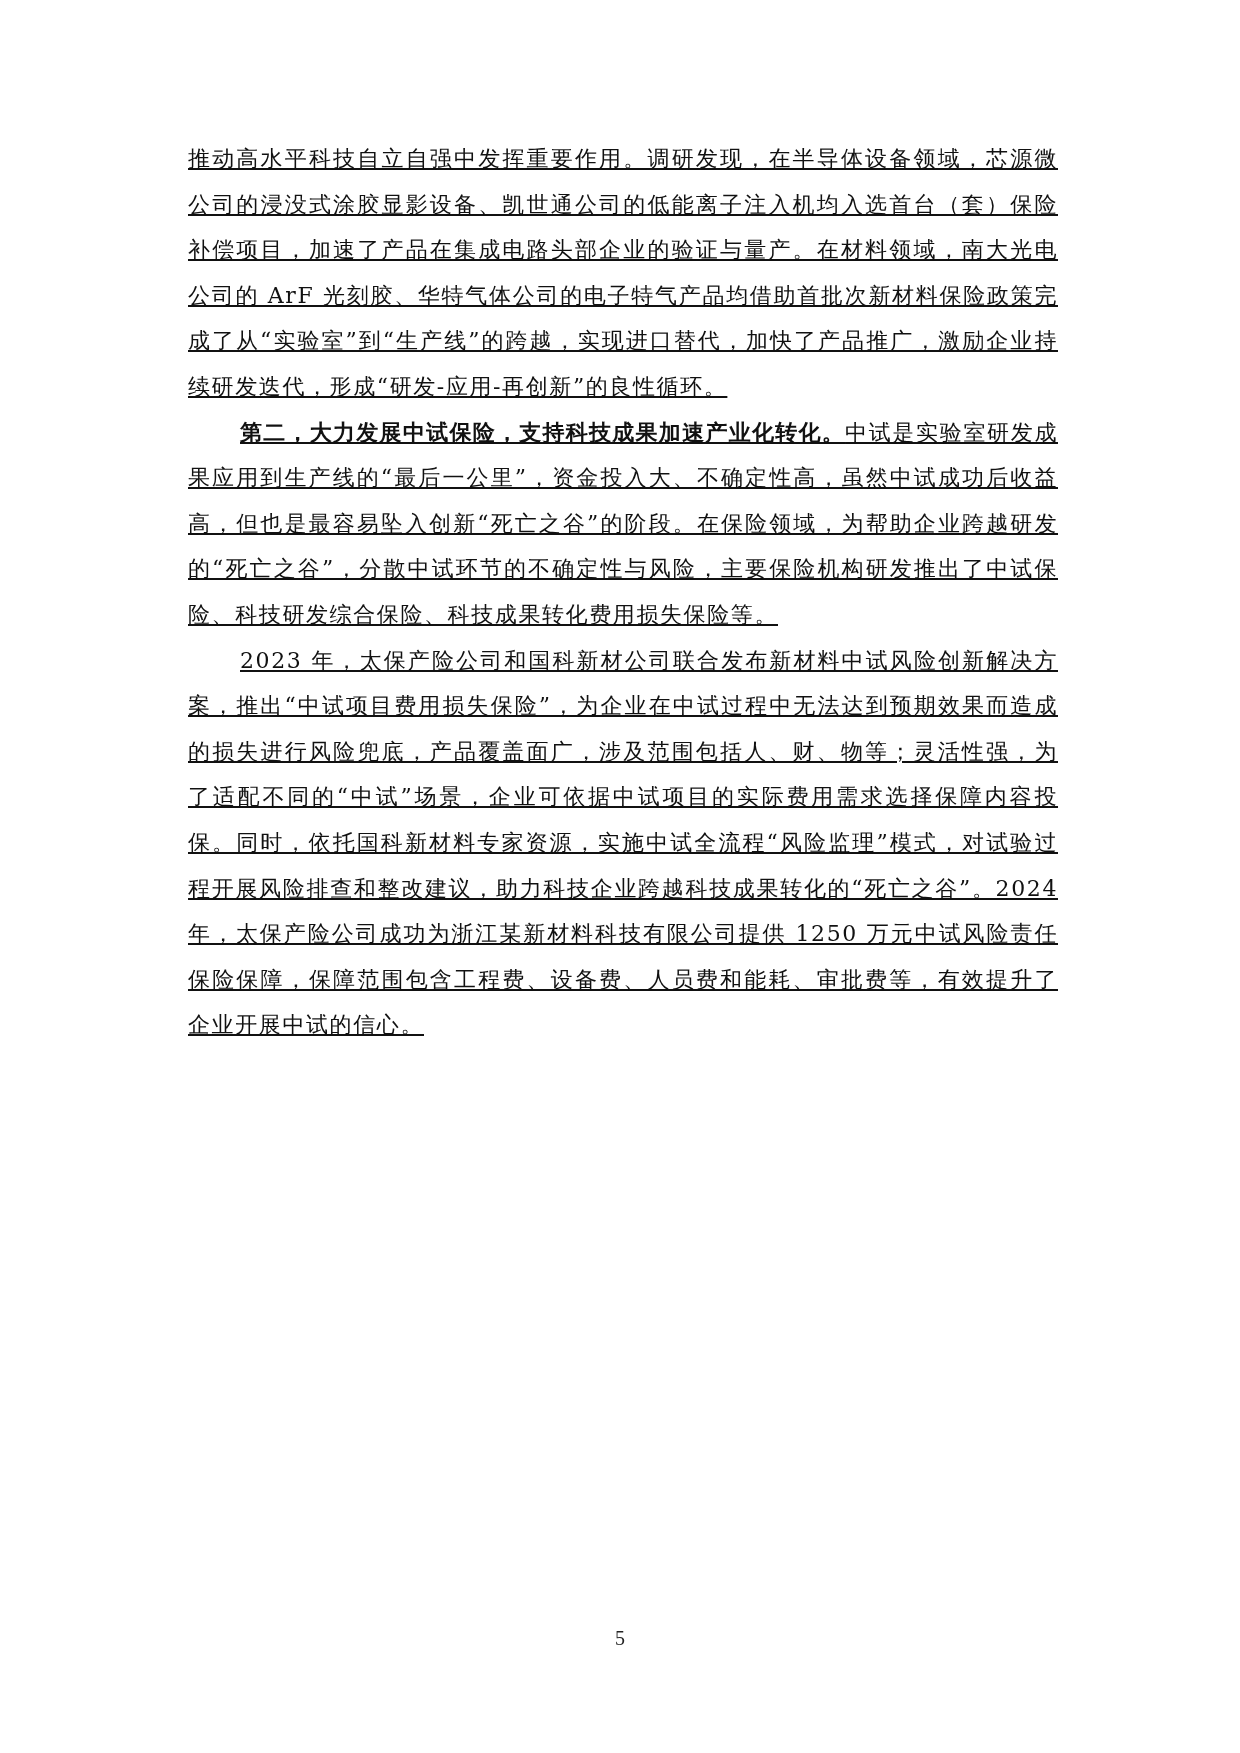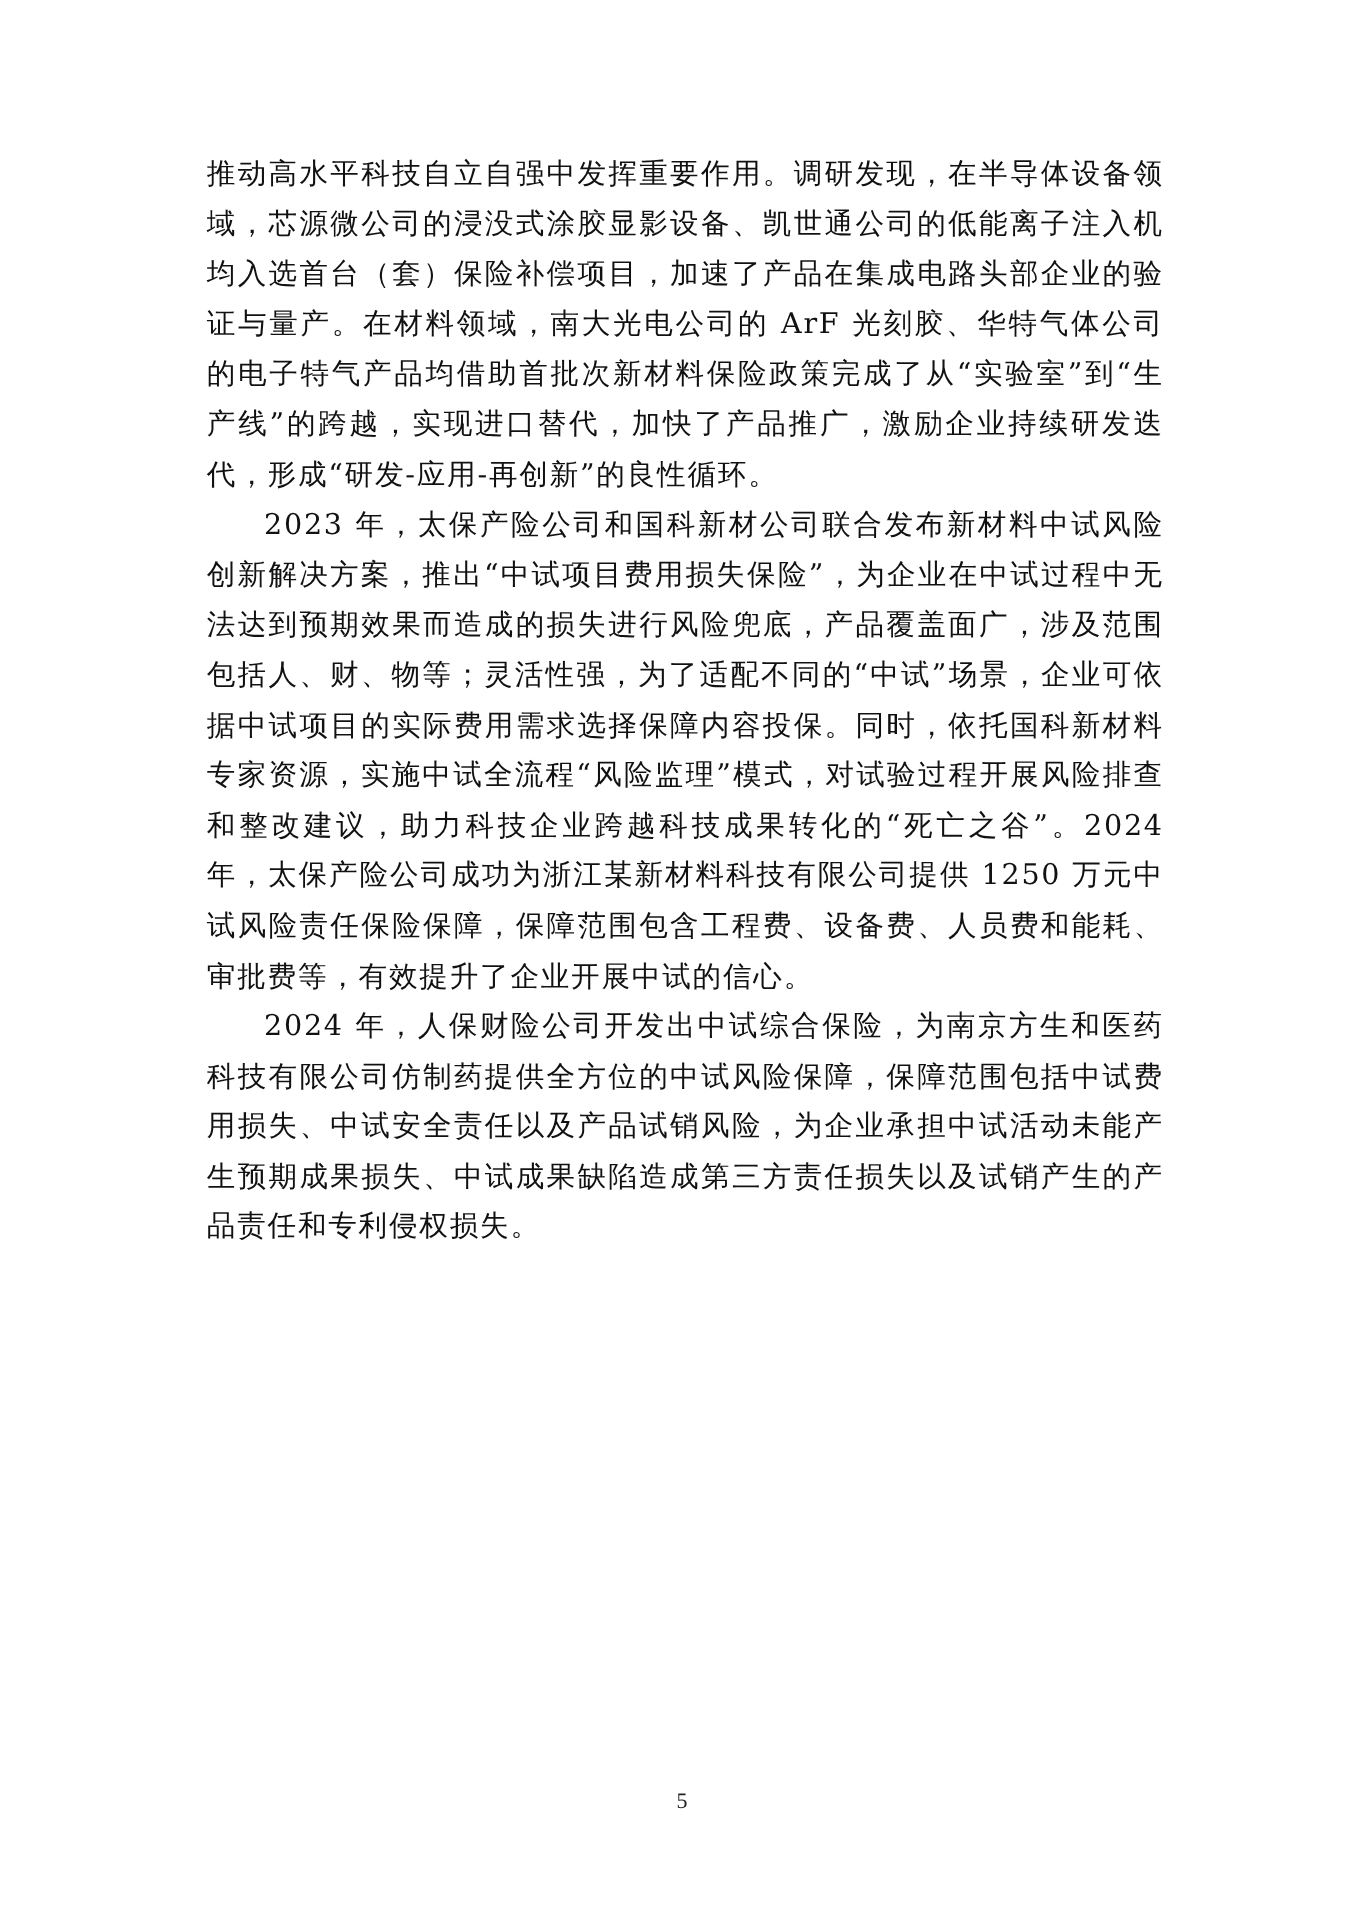--- a/index.html
+++ b/index.html
@@ -16,26 +16,27 @@
       color: #111111;
     }
     .page {
       position: absolute;
       left: 188px;
       top: 136px;
       width: 870px;
     }
     .para {
       margin: 0;
-      font-size: 26px;
+      font-size: 22px;
       line-height: 45.6px;
       text-align: justify;
       text-justify: inter-character;
       letter-spacing: 1.6px;
       word-break: break-all;
+      text-decoration: underline;
     }
     .indent {
       text-indent: 52px;
     }
     .bold {
       font-weight: bold;
       font-family: "DejaVu Sans", "Liberation Sans", sans-serif;
       letter-spacing: 1.2px;
     }
     .page-number {
@@ -50,20 +51,20 @@
     }
   </style>
 </head>
 <body>
 
 <div class="page">
   <p class="para">
     <span>推动高水平科技自立自强中发挥重要作用。调研发现，在半导体设备领域，芯源微公司的浸没式涂胶显影设备、凯世通公司的低能离子注入机均入选首台（套）保险补偿项目，加速了产品在集成电路头部企业的验证与量产。在材料领域，南大光电公司的 ArF 光刻胶、华特气体公司的电子特气产品均借助首批次新材料保险政策完成了从“实验室”到“生产线”的跨越，实现进口替代，加快了产品推广，激励企业持续研发迭代，形成“研发-应用-再创新”的良性循环。</span>
   </p>
   <p class="para indent">
-    <span>2023 年，太保产险公司和国科新材公司联合发布新材料中试风险创新解决方案，推出“中试项目费用损失保险”，为企业在中试过程中无法达到预期效果而造成的损失进行风险兜底，产品覆盖面广，涉及范围包括人、财、物等；灵活性强，为了适配不同的“中试”场景，企业可依据中试项目的实际费用需求选择保障内容投保。同时，依托国科新材料专家资源，实施中试全流程“风险监理”模式，对试验过程开展风险排查和整改建议，助力科技企业跨越科技成果转化的“死亡之谷”。2024 年，太保产险公司成功为浙江某新材料科技有限公司提供 1250 万元中试风险责任保险保障，保障范围包含工程费、设备费、人员费和能耗、审批费等，有效提升了企业开展中试的信心。</span>
+    <span class="bold">第二，大力发展中试保险，支持科技成果加速产业化转化。</span><span>中试是实验室研发成果应用到生产线的“最后一公里”，资金投入大、不确定性高，虽然中试成功后收益高，但也是最容易坠入创新“死亡之谷”的阶段。在保险领域，为帮助企业跨越研发的“死亡之谷”，分散中试环节的不确定性与风险，主要保险机构研发推出了中试保险、科技研发综合保险、科技成果转化费用损失保险等。</span>
   </p>
   <p class="para indent">
-    <span>2024 年，人保财险公司开发出中试综合保险，为南京方生和医药科技有限公司仿制药提供全方位的中试风险保障，保障范围包括中试费用损失、中试安全责任以及产品试销风险，为企业承担中试活动未能产生预期成果损失、中试成果缺陷造成第三方责任损失以及试销产生的产品责任和专利侵权损失。</span>
+    <span>2023 年，太保产险公司和国科新材公司联合发布新材料中试风险创新解决方案，推出“中试项目费用损失保险”，为企业在中试过程中无法达到预期效果而造成的损失进行风险兜底，产品覆盖面广，涉及范围包括人、财、物等；灵活性强，为了适配不同的“中试”场景，企业可依据中试项目的实际费用需求选择保障内容投保。同时，依托国科新材料专家资源，实施中试全流程“风险监理”模式，对试验过程开展风险排查和整改建议，助力科技企业跨越科技成果转化的“死亡之谷”。2024 年，太保产险公司成功为浙江某新材料科技有限公司提供 1250 万元中试风险责任保险保障，保障范围包含工程费、设备费、人员费和能耗、审批费等，有效提升了企业开展中试的信心。</span>
   </p>
 </div>
 
 <div class="page-number">5</div>
 
 </body></html>

